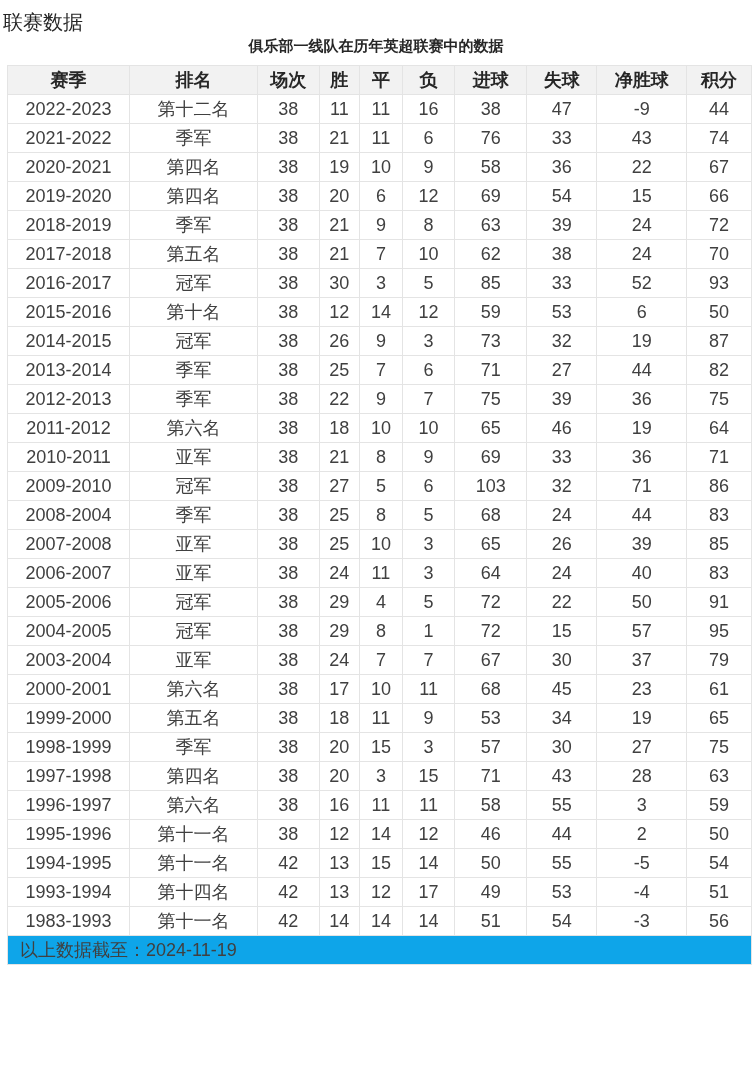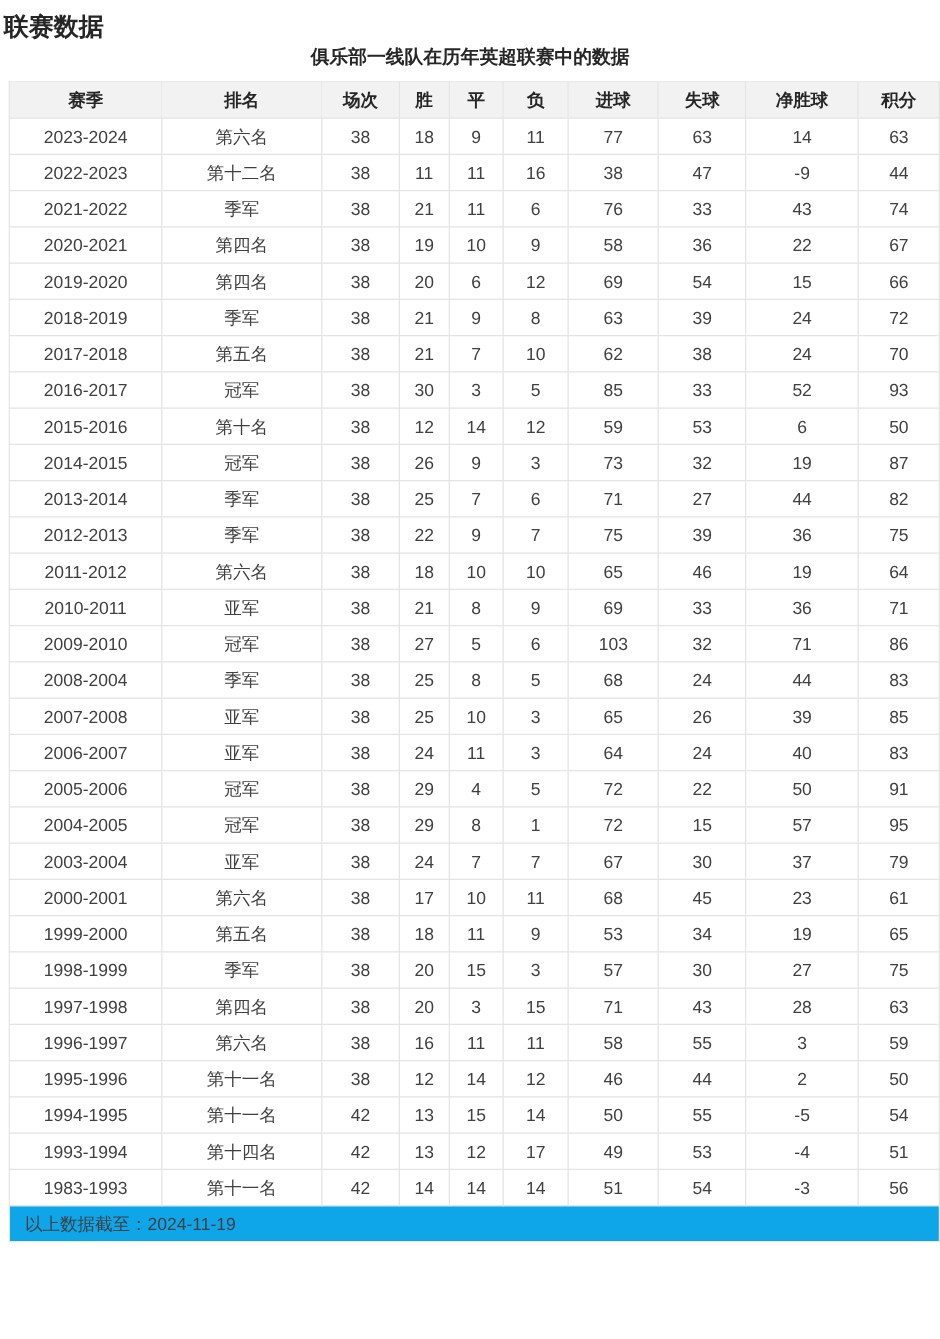--- a/index.html
+++ b/index.html
@@ -8,39 +8,39 @@
     padding: 0;
     background: #ffffff;
     width: 752px;
     font-family: "Liberation Sans", "DejaVu Sans", sans-serif;
     color: #404040;
   }
   .page { width: 752px; }
   h1.page-title {
     font-size: 20px;
     line-height: 24px;
-    font-weight: 700;
+    font-weight: 400;
     color: #262626;
     margin: 10px 0 0 3px;
   }
   .table-caption {
     margin-top: 4px;
     margin-bottom: 11px;
     text-align: center;
     font-size: 15px;
     line-height: 16px;
     font-weight: 700;
     color: #262626;
   }
   table.league-table {
     border-collapse: collapse;
     table-layout: fixed;
     width: 745px;
     margin-left: 7px;
-    font-size: 14px;
+    font-size: 18px;
   }
   table.league-table col.c1  { width: 16.4%; }
   table.league-table col.c2  { width: 17.2%; }
   table.league-table col.c3  { width: 8.3%;  }
   table.league-table col.c4  { width: 5.4%;  }
   table.league-table col.c5  { width: 5.8%;  }
   table.league-table col.c6  { width: 7.0%;  }
   table.league-table col.c7  { width: 9.7%;  }
   table.league-table col.c8  { width: 9.4%;  }
   table.league-table col.c9  { width: 12.1%; }
@@ -101,32 +101,20 @@
           <th>平</th>
           <th>负</th>
           <th>进球</th>
           <th>失球</th>
           <th>净胜球</th>
           <th>积分</th>
         </tr>
     </thead>
     <tbody id="table-body">
         <tr>
-          <td>2023-2024</td>
-          <td>第六名</td>
-          <td>38</td>
-          <td>18</td>
-          <td>9</td>
-          <td>11</td>
-          <td>77</td>
-          <td>63</td>
-          <td>14</td>
-          <td>63</td>
-        </tr>
-        <tr>
           <td>2022-2023</td>
           <td>第十二名</td>
           <td>38</td>
           <td>11</td>
           <td>11</td>
           <td>16</td>
           <td>38</td>
           <td>47</td>
           <td>-9</td>
           <td>44</td>

